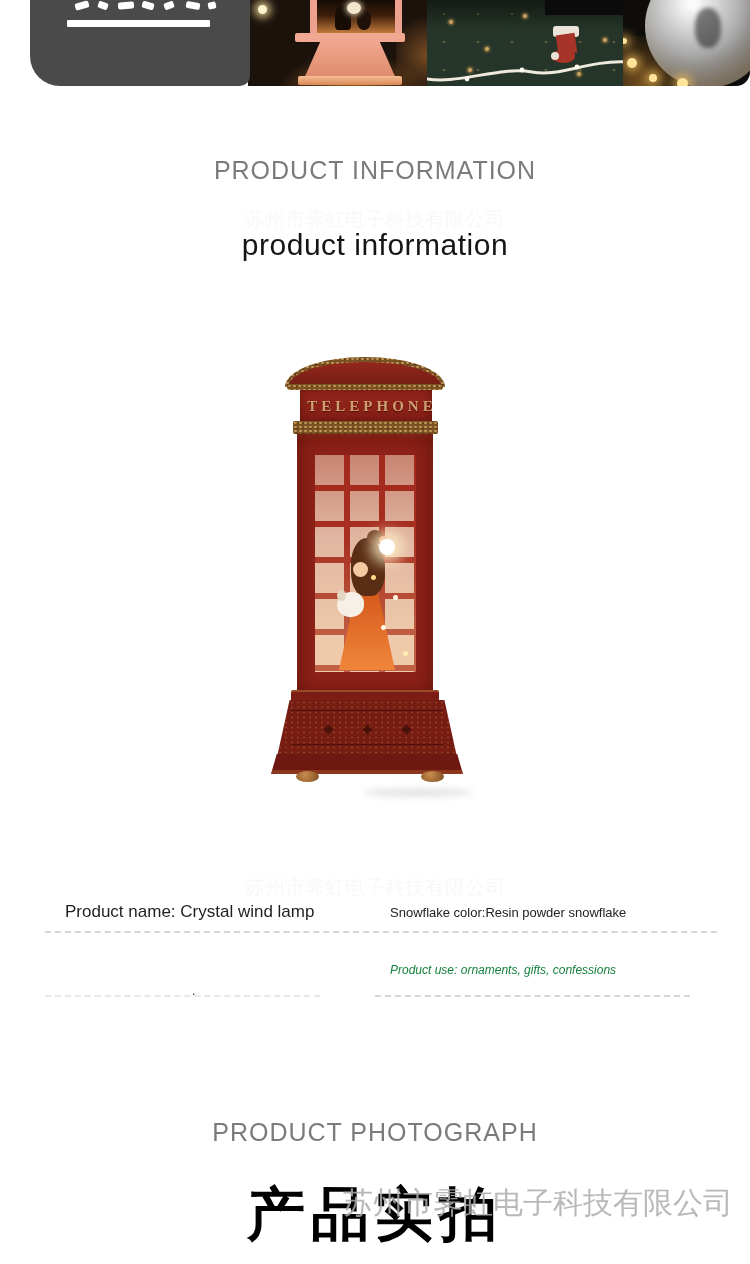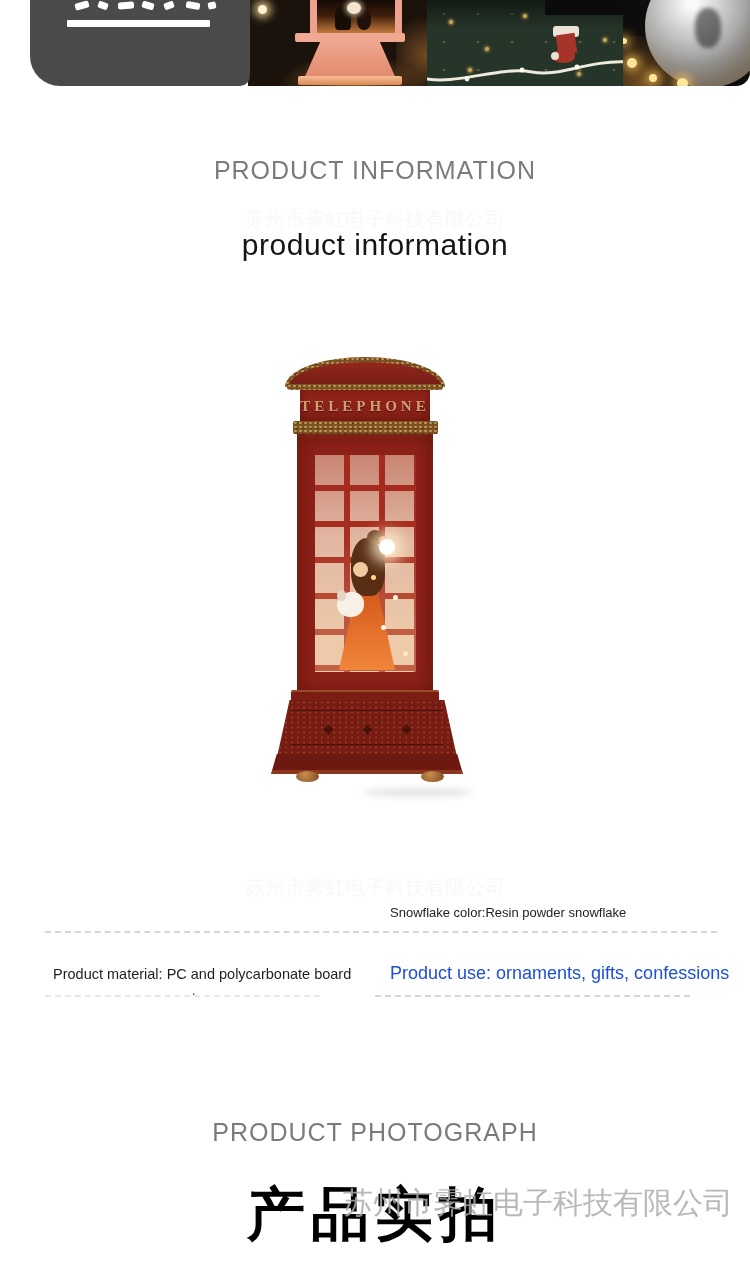--- a/index.html
+++ b/index.html
@@ -63,23 +63,23 @@
   
   .booth{left:283px;top:357px;width:178px;height:445px;}
   .gold{background-color:#7a5224;
         background-image:radial-gradient(rgba(255,215,130,.55) 1px,transparent 1.6px),
                          radial-gradient(rgba(80,35,8,.6) 1px,transparent 1.6px);
         background-size:5px 4px,7px 5px;}
   .roof-gold{left:2px;top:0;width:160px;height:30px;border-radius:80px 80px 0 0/30px 30px 0 0;}
   .roof-red{left:6px;top:5px;width:152px;height:25px;border-radius:76px 76px 0 0/24px 24px 0 0;
             background:linear-gradient(180deg,#93271c,#711c14);}
   .roof-lip{left:4px;top:27px;width:156px;height:6px;border-radius:3px;}
-  .signband{left:17px;top:33px;width:130px;height:32px;background:linear-gradient(180deg,#97261c,#821e15);
+  .signband{left:17px;top:33px;width:120px;height:32px;background:linear-gradient(180deg,#97261c,#821e15);
             display:flex;align-items:center;justify-content:center;
-            box-shadow:inset 0 0 10px rgba(60,6,0,.5);}
+            box-shadow:inset 0 0 10px rgba(60,6,0,.5);padding-left:12px;}
   .signtext{font-family:"Liberation Serif",serif;font-weight:bold;font-size:15px;letter-spacing:4px;
             color:rgba(213,168,118,.95);text-shadow:0 1px 1px rgba(40,0,0,.6);}
   .cornice{left:10px;top:64px;width:145px;height:13px;border-radius:2px;}
   .body{left:14px;top:77px;width:136px;height:261px;background:#8e2218;
         box-shadow:inset 0 0 22px rgba(70,8,2,.65),inset 0 3px 5px rgba(255,180,120,.12);}
   .window{left:32px;top:98px;width:101px;height:217px;background:#e7c3ae;overflow:hidden;
           background-image:
             repeating-linear-gradient(90deg,transparent 0 29px,#a93022 29px 35px),
             repeating-linear-gradient(180deg,transparent 0 30px,#a93022 30px 36px);}
   .win-tint{left:0;top:0;width:101px;height:217px;
@@ -128,21 +128,21 @@
         background:radial-gradient(circle at 40% 30%,#c98d4e,#7a4a20);}
   .bshadow{left:80px;top:431px;width:110px;height:9px;border-radius:50%;
            background:rgba(0,0,0,.10);filter:blur(3px);}
 
   
   .spec-l1{left:65px;top:902px;font-size:17px;color:#1f1f1f;}
   .spec-r1{left:390px;top:905px;font-size:13px;color:#222;}
   .spec-resin{left:115px;top:937px;width:240px;text-align:center;font-size:21px;color:#4f4f4f;}
   .spec-l2{left:53px;top:966px;font-size:14.5px;color:#1f1f1f;}
   .spec-dot{left:192px;top:984px;font-size:12px;color:#333;}
-  .spec-r2{left:390px;top:963px;font-size:18px;color:#1d4ed8;}
+  .spec-r2{left:390px;top:963px;font-size:12px;color:#15803d;font-style:italic;}
   .dash{border-top:2px dashed #d6d6d6;height:0;}
 
   .h-photo-en{top:1118px;}
   .wm1{left:343px;top:1183px;font-size:30px;color:rgba(172,172,172,.85);z-index:2;white-space:nowrap;}
   .wm2{left:336px;top:1221px;font-size:26px;letter-spacing:-.5px;color:rgba(176,176,176,.85);z-index:2;white-space:nowrap;}
 </style>
 </head>
 <body>
 
 <div class="canvas">
@@ -242,23 +242,23 @@
       <div class="star" style="left:48px;top:26px;"></div>
       <div class="star" style="left:87px;top:26px;"></div>
       <div class="star" style="left:126px;top:26px;"></div>
     </div>
     <div class="abs plinth"></div>
     <div class="foot" style="left:13px;"></div>
     <div class="foot" style="left:138px;"></div>
     <div class="abs bshadow"></div>
   </div>
 
+  <div class="abs spec-l1">Product name: Crystal wind lamp</div>
   <div class="abs spec-r1">Snowflake color:Resin powder snowflake</div>
   <div class="abs dash" style="left:45px;top:931px;width:672px;"></div>
-  <div class="abs spec-l2">Product material: PC and polycarbonate board</div>
   <div class="abs spec-dot">.</div>
   <div class="abs spec-r2">Product use: ornaments, gifts, confessions</div>
   <div class="abs dash" style="left:45px;top:995px;width:275px;opacity:.55;"></div>
   <div class="abs dash" style="left:375px;top:995px;width:315px;"></div>
 
   <div class="abs h-cn">产品实拍</div>
   <div class="abs h-en h-photo-en">PRODUCT PHOTOGRAPH</div>
   <div class="abs wm1">苏州市霁虹电子科技有限公司</div>
 
 </div>

